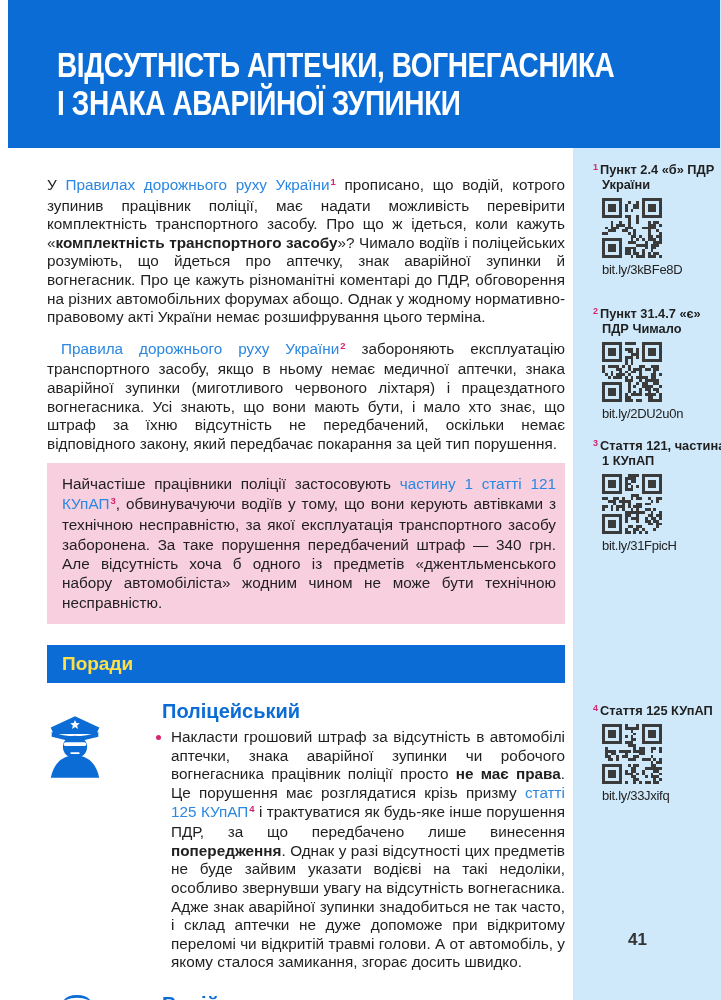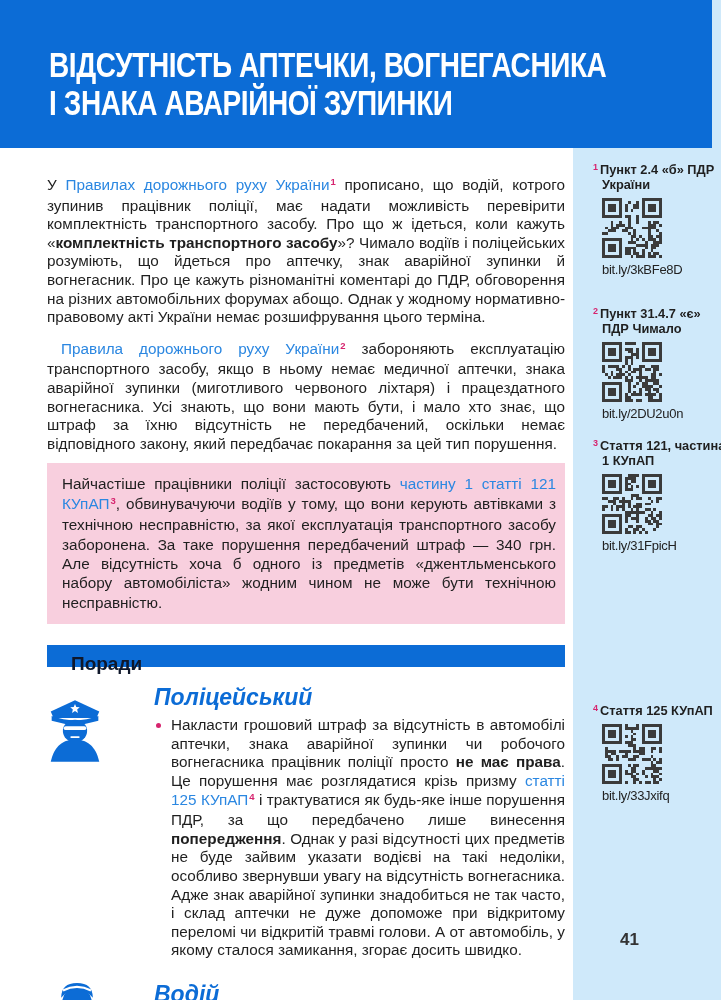--- a/index.html
+++ b/index.html
@@ -17,21 +17,21 @@
 
   
   .right-strip {
     position: absolute; top: 0; right: 0;
     width: 9px; height: 1000px;
     background: var(--c-sidebar-bg, #cfe9fa);
   }
 
   
   .header {
-    position: absolute; top: 0; left: 0;
+    position: absolute; top: 0; left: 8px;
     width: 712px; height: 148px;
     background: var(--c-header-blue, #0c6cd6);
   }
   .title {
     position: absolute; left: 49px; top: 46px;
     color: #fff; font-weight: bold;
     font-size: 35px; line-height: 38px;
     letter-spacing: -0.5px;
     transform: scaleX(0.8); transform-origin: left top;
     white-space: nowrap;
@@ -61,39 +61,38 @@
   .highlight-box {
     margin-top: 10px;
     background: var(--c-pink-bg, #f8cfde);
     padding: 11px 9px 12px 15px;
     text-align: justify;
     font-size: 15.3px; line-height: 19.4px;
   }
 
   .advice-bar {
     margin-top: 21px;
-    height: 22px;
+    height: 38px;
     background: var(--c-header-blue, #0c6cd6);
-    color: #0f172a; font-weight: bold;
+    color: #fde047; font-weight: bold;
     font-size: 19px; line-height: 38px;
-    padding-left: 24px;
+    padding-left: 15px;
   }
 
   .section { display: flex; margin-top: 17px; }
   .section.driver { margin-top: 21px; }
   .icon-col { flex: 0 0 103px; }
   .icon-col svg { display: block; }
   .pm-icon { margin: 15px 0 0 0; }
   .dr-icon { margin: -5px 0 0 2px; }
   .section-body { flex: 1; }
   .section-heading {
     color: var(--c-header-blue, #0c6cd6);
-    font-size: 23px; font-weight: bold;
-    margin: 0 0 5px 4px;
-    font-style: italic;
+    font-size: 20px; font-weight: bold;
+    margin: 0 0 5px 12px;
   }
   .bullet {
     position: relative; padding-left: 21px;
     text-align: justify;
     font-size: 15.3px; line-height: 18.6px;
   }
   .bullet .dot {
     position: absolute; left: 6px; top: 7px;
     width: 5px; height: 5px; border-radius: 50%;
     background: var(--c-accent-red, #d6246e);
@@ -117,21 +116,21 @@
   }
   .ref-num {
     color: var(--c-accent-red, #d6246e);
     font-size: 9px; vertical-align: 4px; margin-right: 2px;
   }
   .qr { width: 60px; height: 60px; margin: 6px 0 0 9px; }
   .qr svg { display:block; }
   .ref-url { font-size: 13px; margin-top: 4px; padding-left: 9px; color: #222; letter-spacing: -0.3px; }
 
   .page-number {
-    position: absolute; left: 47px; top: 782px;
+    position: absolute; left: 55px; top: 782px;
     font-size: 17px; font-weight: bold; color: #333;
   }
 </style>
 </head>
 <body>
 
 <div class="page">
 
   <div class="right-strip"></div>
 

